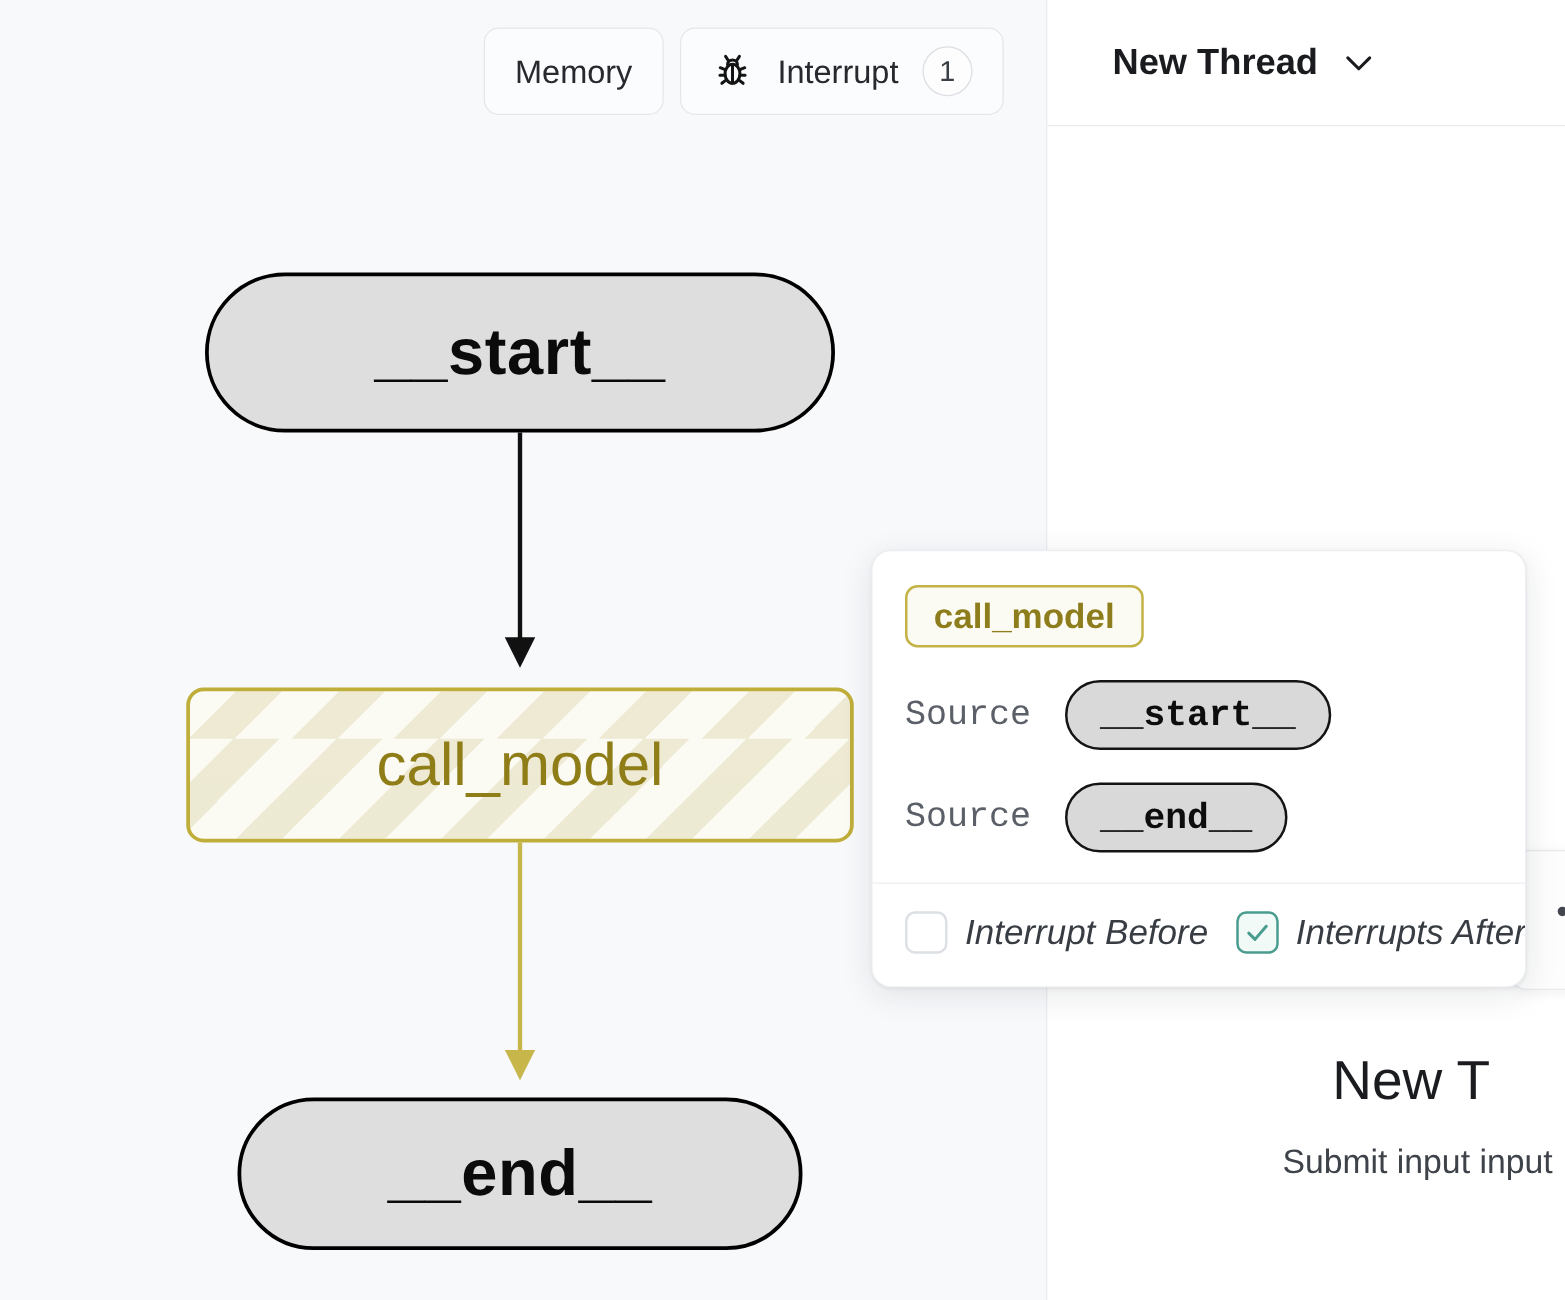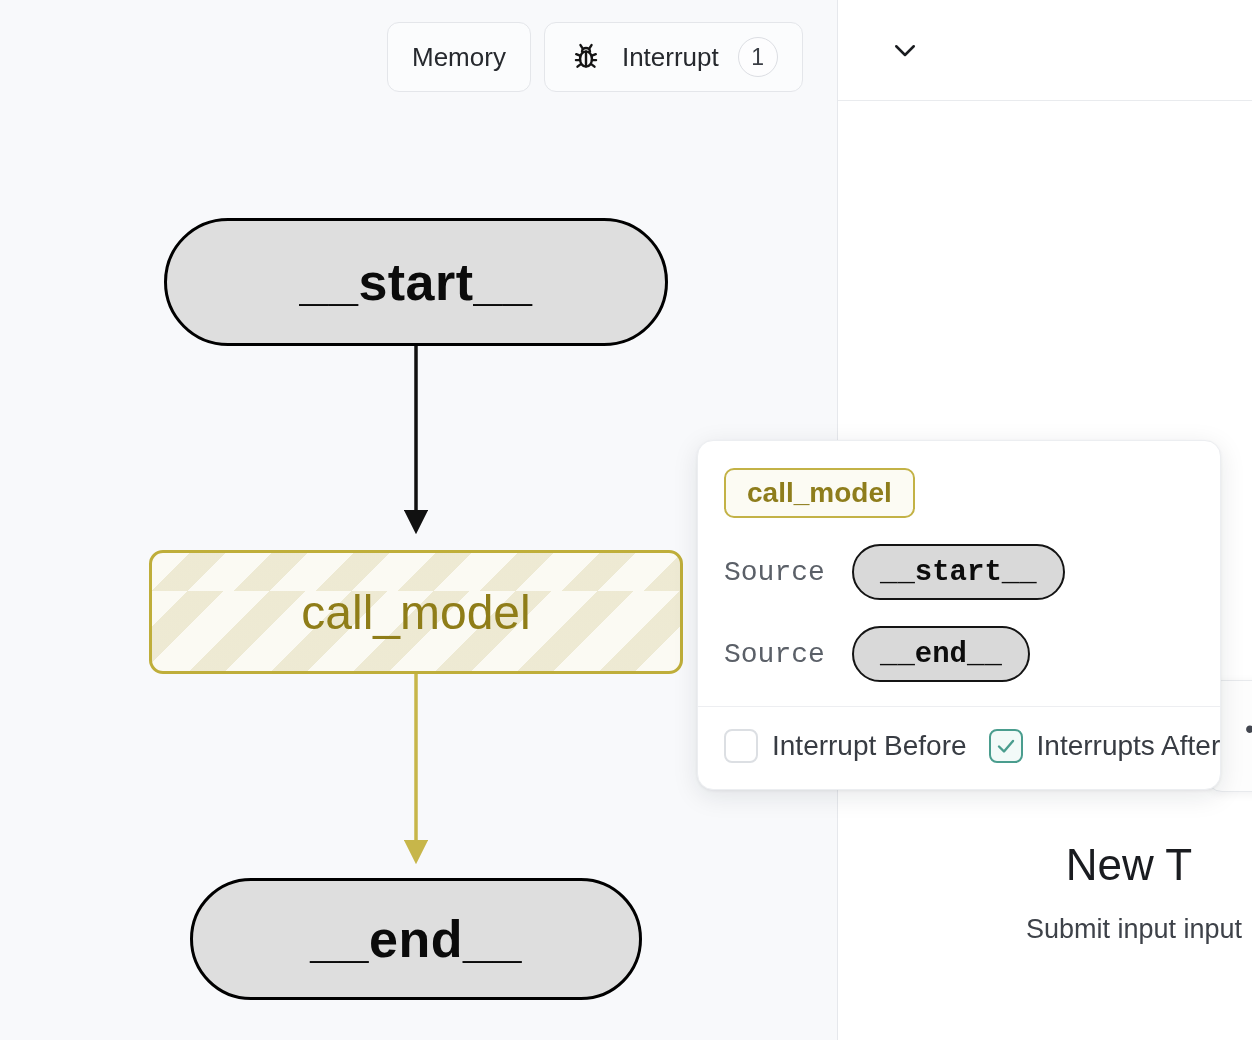--- a/index.html
+++ b/index.html
@@ -226,20 +226,21 @@
     font-size: 29px;
     font-weight: bold;
     white-space: nowrap;
   }
   .pop-footer {
     border-top: 1px solid #edeef1;
     display: flex;
     align-items: center;
     gap: 22px;
     padding: 22px 26px 26px 26px;
+    font-style: italic;
   }
   .cb-group { display: inline-flex; align-items: center; gap: 14px; cursor: pointer; }
   .cb {
     width: 34px; height: 34px;
     box-sizing: border-box;
     border-radius: 8px;
     display: inline-flex;
     align-items: center;
     justify-content: center;
   }
@@ -299,20 +300,21 @@
       <span class="nodetxt">__end__</span>
     </div>
   </div>
 
   <div class="canvas-divider"></div>
 
   <div class="right-panel">
 
     <div class="thread-header">
       <div class="thread-select">
+        <span class="thread-title">New Thread</span>
         <span class="chev">
           <svg viewBox="0 0 24 24" width="30" height="30" fill="none" stroke="#1a1c20" stroke-width="2" stroke-linecap="round" stroke-linejoin="round">
             <path d="M5 9 L12 16 L19 9"></path>
           </svg>
         </span>
       </div>
     </div>
 
     <div class="rp-card">
       <span class="rp-card-glyph">•</span>

